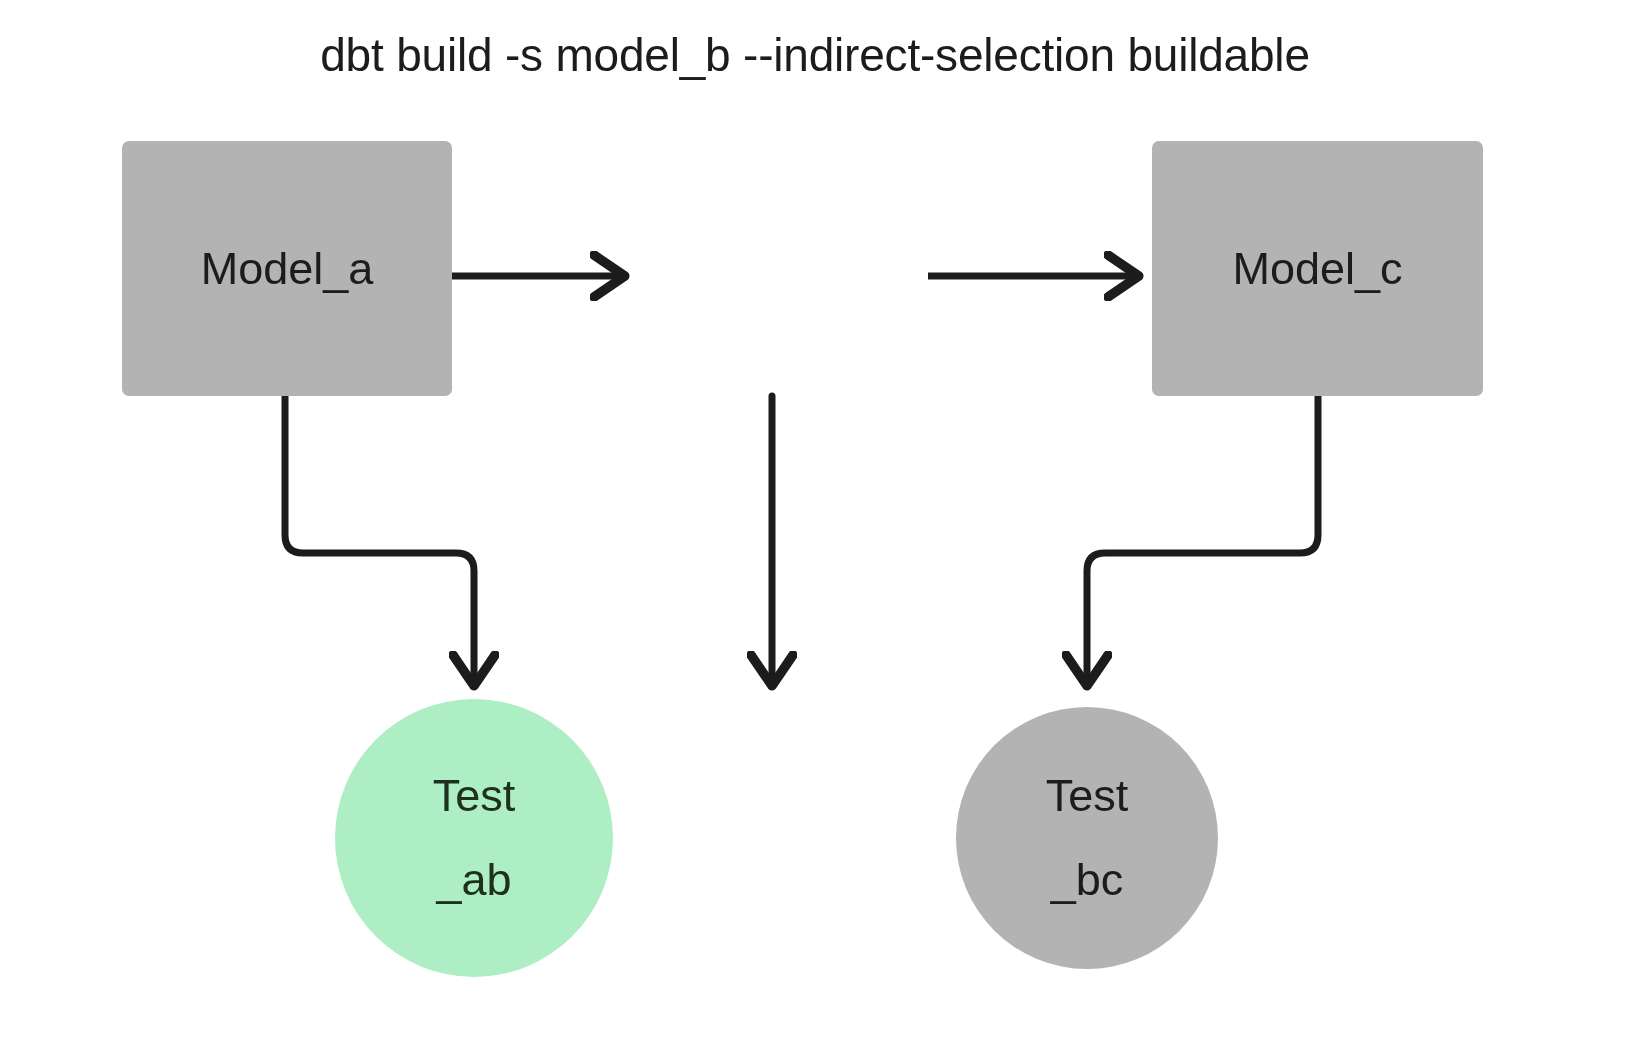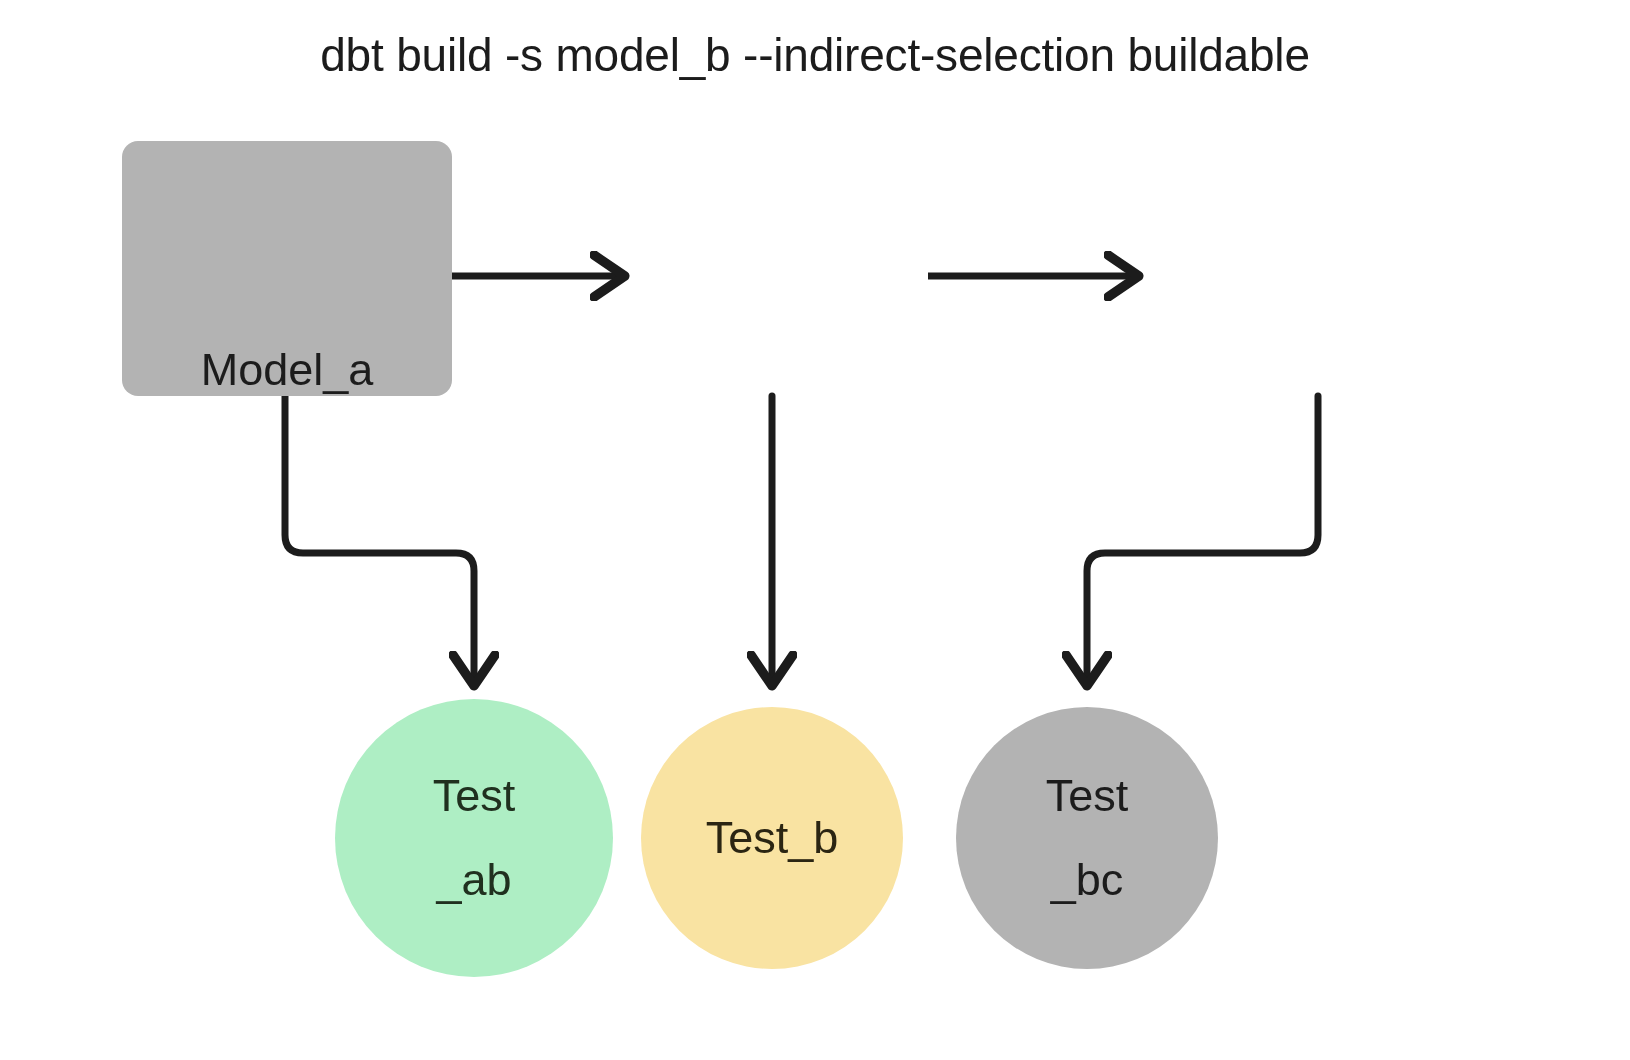--- a/index.html
+++ b/index.html
@@ -31,23 +31,23 @@
     width: 1630px;
     text-align: center;
     font-size: 46px;
     line-height: 58px;
     color: #1c1c1c;
     letter-spacing: -0.2px;
     white-space: pre;
   }
   .node-box {
     position: absolute;
-    border-radius: 16px;
+    border-radius: 7px;
     display: flex;
-    align-items: flex-end;
+    align-items: center;
     justify-content: center;
     font-size: 45px;
     line-height: 52px;
     box-sizing: border-box;
   }
   .node-circle {
     position: absolute;
     border-radius: 50%;
     display: flex;
     flex-direction: column;
@@ -95,28 +95,28 @@
     <g>
       <path d="M1318,396 L1318,535 Q1318,553 1300,553 L1105,553 Q1087,553 1087,571 L1087,683" fill="none" stroke="#1c1c1c" stroke-width="7" stroke-linecap="round" stroke-linejoin="round" marker-end="url(#arrowhead)"></path>
     </g>
   </svg>
 
   <div class="node-box" id="node-model-a" style="left: 122px; top: 141px; width: 330px; height: 255px; background: rgb(179, 179, 179); color: rgb(28, 28, 28);">
     <span class="node-label">Model_a</span>
   </div>
 
 
+  <div class="node-box" id="node-model-c" style="left: 1152px; top: 141px; width: 331px; height: 255px; background: rgb(179, 179, 179); color: rgb(28, 28, 28);">
+    <span class="node-label">Model_c</span>
+  </div>
 
   <div class="node-circle" id="node-test-ab" style="left: 335px; top: 699px; width: 278px; height: 278px; background: rgb(174, 238, 196); color: rgb(32, 48, 31);">
     <span class="node-label">Test</span>
     <span class="node-label">_ab</span>
   </div>
 
-  <div class="node-circle" id="node-test-b" style="left: 641px; top: 707px; width: 262px; height: 262px; background: rgb(249, 227, 162); color: rgb(43, 37, 18);">
-    <span class="node-label">Test_b</span>
-  </div>
 
   <div class="node-circle" id="node-test-bc" style="left: 956px; top: 707px; width: 262px; height: 262px; background: rgb(179, 179, 179); color: rgb(28, 28, 28);">
     <span class="node-label">Test</span>
     <span class="node-label">_bc</span>
   </div>
 
 </div>
 
 </body></html>

